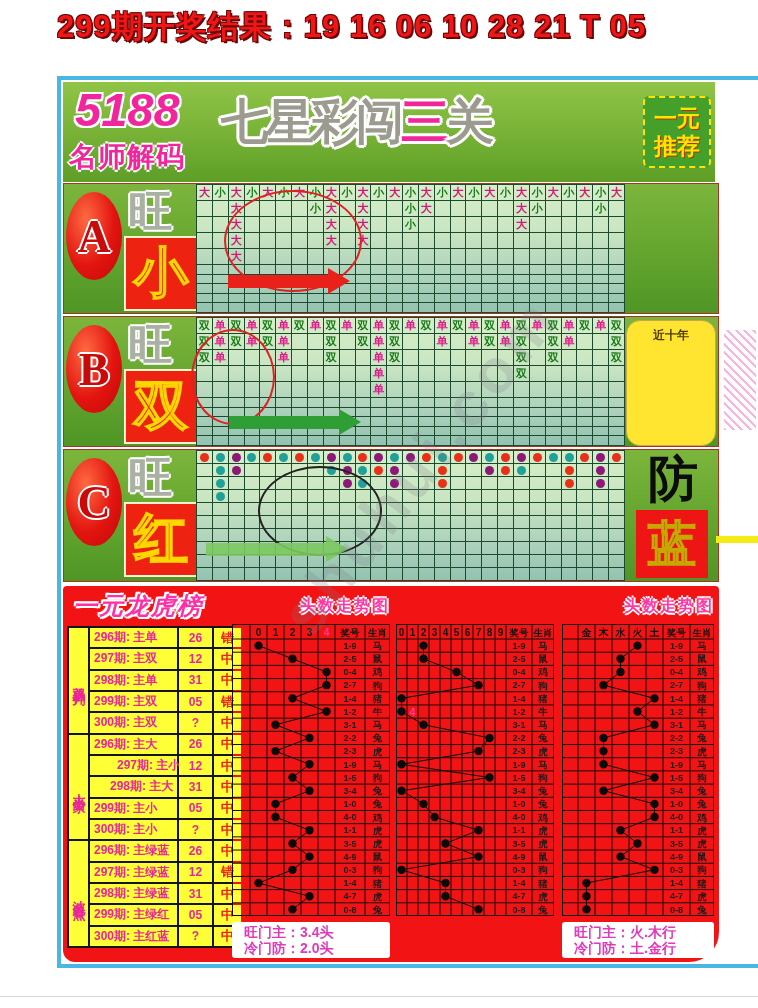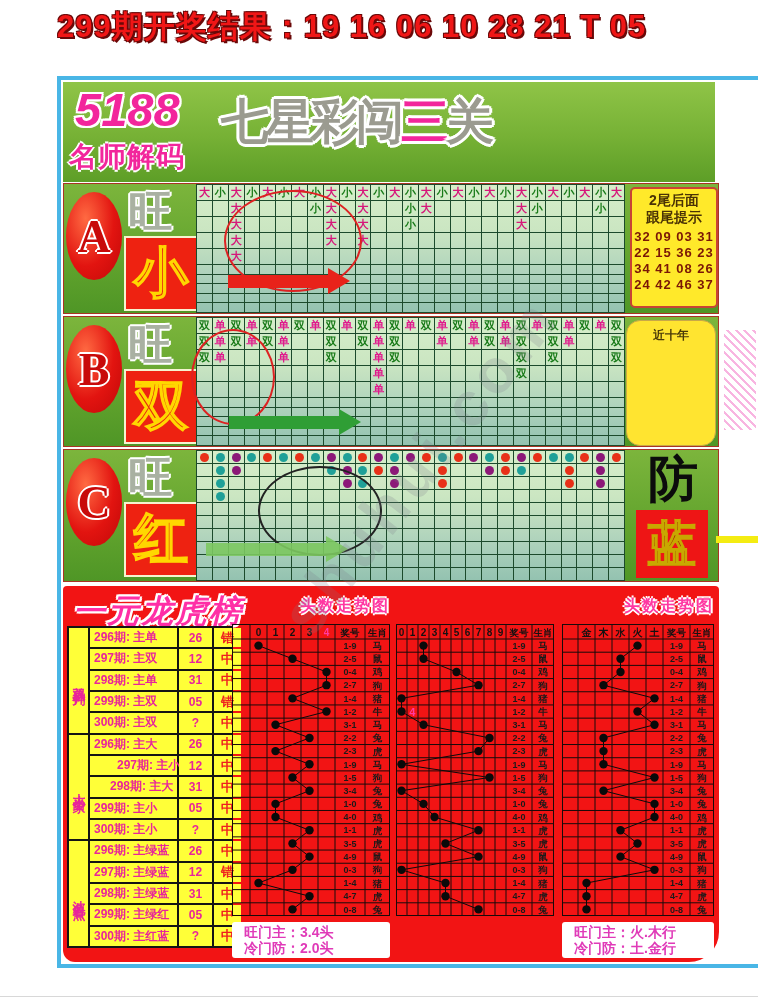--- a/index.html
+++ b/index.html
@@ -95,21 +95,21 @@
     border-radius:14px; border:1px solid #c8a848; text-align:center; padding-top:4px; }
   .decade-box span{ font-size:12px; font-weight:bold; color:#4a3a08; }
   .fang-label{ position:absolute; left:584px; top:-4px; font-size:50px; font-weight:bold; color:#0c0c0c; }
   .lan-box{ position:absolute; left:572px; top:60px; width:72px; height:68px; background:#ee1515;
     display:flex; align-items:center; justify-content:center; }
   .lan-box span{ font-size:48px; font-weight:bold; color:#a02b00; -webkit-text-stroke:1.3px #c8a800; }
 
   
   .red-panel{ position:absolute; left:2px; top:506px; width:656px; height:376px;
     background:#f21414; border-radius:4px 4px 30px 12px; }
-  .lt-title{ position:absolute; left:10px; top:4px; font-size:32px; font-weight:bold; font-style:italic;
+  .lt-title{ position:absolute; left:10px; top:4px; font-size:24px; font-weight:bold; font-style:italic;
     color:#ff2fa6; letter-spacing:2px;
     text-shadow:-2px 0 #fff,2px 0 #fff,0 -2px #fff,0 2px #fff,-2px -2px #fff,2px 2px #fff;text-align:center; }
   .chart-title{ position:absolute; top:10px; width:158px; text-align:right; font-size:16px; font-weight:bold;
     color:#ff37a2; letter-spacing:2px;
     text-shadow:-2px 0 #fff,2px 0 #fff,0 -2px #fff,0 2px #fff; }
   .ct-1{ left:169px; } .ct-2{ left:333px; } .ct-3{ left:499px; width:152px; }
 
   .lt-table{ position:absolute; left:4px; top:40px; width:166px; height:322px;
     display:grid; grid-template-columns:19px 87px 33px 27px; grid-template-rows:repeat(15,1fr);
     background:#141414; gap:2px; border:2px solid #141414; }
@@ -144,20 +144,24 @@
 
   <div class="top-headline">299期开奖结果：19 16 06 10 28 21 T 05</div>
 
 
   <div class="board">
 
     <div class="promo-band">
       <div class="promo-code">5188</div>
       <div class="promo-sub">名师解码</div>
       <div class="main-title"><span>七星彩闯</span><span class="accent">三</span><span>关</span></div>
+      <div class="recommend-box">
+        <div>一元</div>
+        <div>推荐</div>
+      </div>
     </div>
 
     <div class="section sec-a">
       <div class="letter-ellipse">
           <span>A</span>
         </div>
       <div class="wang-label">旺</div>
       <div class="main-char-box">
           <span>小</span>
         </div>
@@ -430,28 +434,20 @@
           <div class="cell"></div>
           <div class="cell"></div>
           <div class="cell"></div>
           <div class="cell"></div>
           <div class="cell"></div>
         </div>
       <div class="ellipse-overlay" style="left:160px;top:6px;width:138px;height:102px;border:2px solid #dd2222;"></div>
       <div class="arrow-bar" style="left:164px;top:84px;width:124px;height:26px;">
         <div class="bar" style="width:100px;background:#e8221a;"></div>
         <div class="head" style="left:100px;border-left:22px solid #e8221a;"></div>
-      </div>
-      <div class="side-box tips-box">
-        <div class="tips-title">2尾后面</div>
-        <div class="tips-title">跟尾提示</div>
-        <div class="tips-nums" id="tips-numbers">32 09 03 31
-22 15 36 23
-34 41 08 26
-24 42 46 37</div>
       </div>
     </div>
 
     <div class="section sec-b">
       <div class="letter-ellipse">
           <span>B</span>
         </div>
       <div class="wang-label">旺</div>
       <div class="main-char-box">
           <span>双</span>

